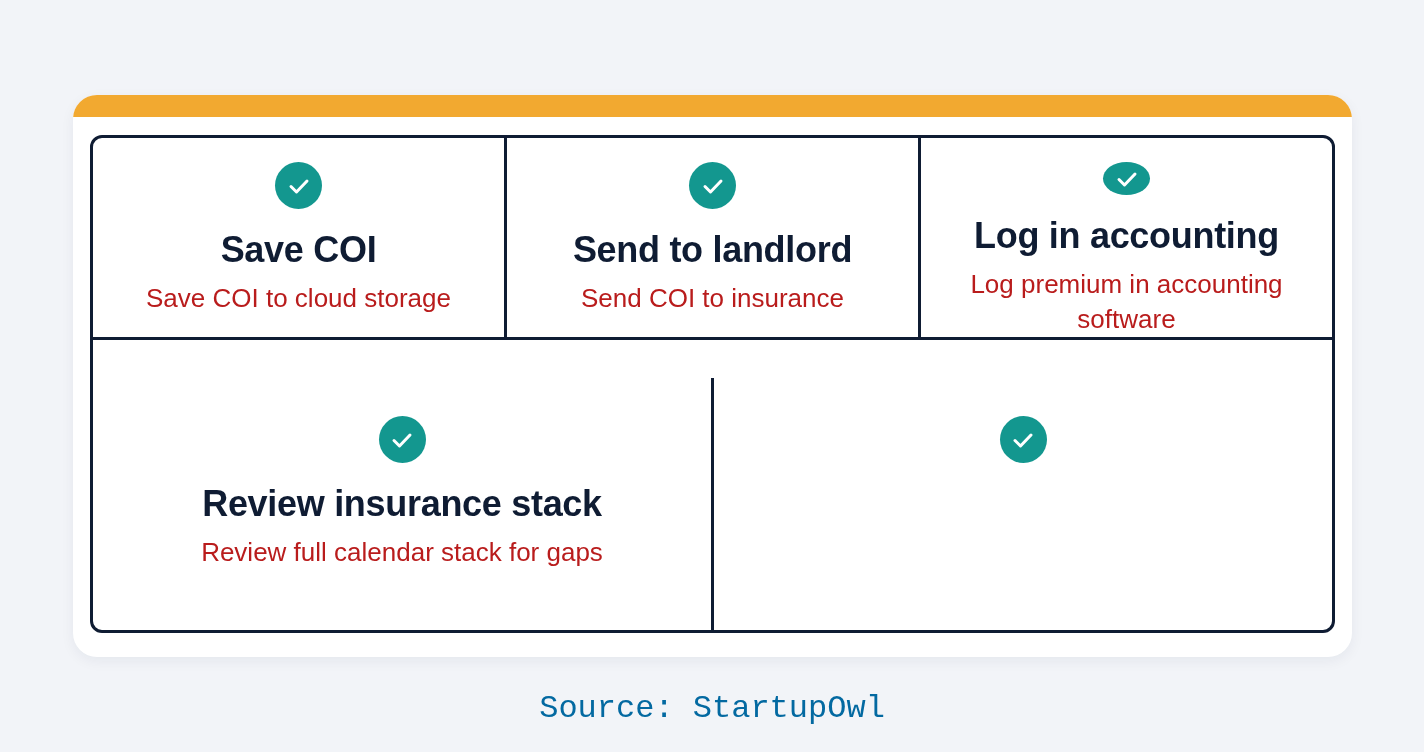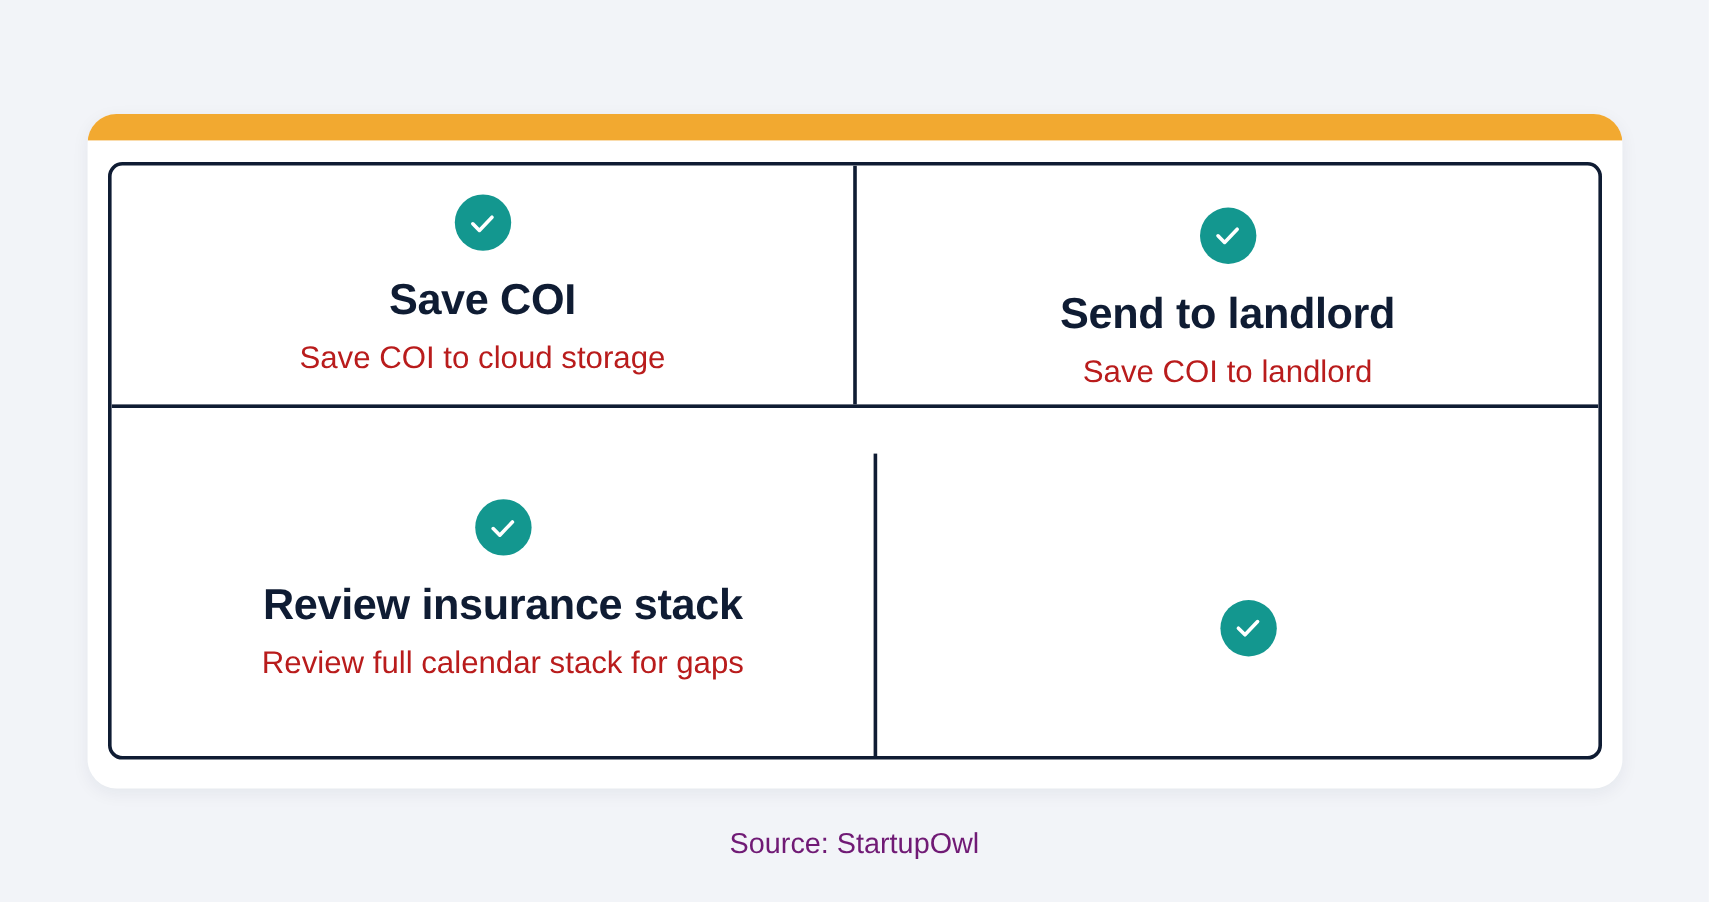--- a/index.html
+++ b/index.html
@@ -28,28 +28,28 @@
       position: absolute;
       left: 17px; top: 40px;
       width: 1245px; height: 498px;
       border: 3px solid #0f1c33;
       border-radius: 12px;
       box-sizing: border-box;
       overflow: hidden;
     }
     .row { position: absolute; left: 0; width: 100%; display: flex; }
     .row.top { top: 0; height: 202px; border-bottom: 3px solid #0f1c33; box-sizing: border-box; }
-    .row.bottom { top: 240px; height: 252px; margin-left: 17px; }
+    .row.bottom { top: 240px; height: 252px; }
     .cell {
       flex: 1;
       display: flex; flex-direction: column; align-items: center;
       box-sizing: border-box;
       text-align: center;
     }
-    .cell + .cell { border-left: 3px solid #0f1c33; justify-content: center; }
+    .cell + .cell { border-left: 3px solid #0f1c33; }
     .row.top .cell { padding-top: 24px; }
     .row.bottom .cell { padding-top: 38px; }
     .check {
       width: 47px; height: 47px;
       border-radius: 50%;
       background: #13978f;
       display: flex; align-items: center; justify-content: center;
     }
     .title {
       margin-top: 20px;
@@ -63,22 +63,23 @@
       color: #b91c1c;
       line-height: 35px;
       max-width: 330px;
     }
     .row.bottom .desc { max-width: 440px; }
     .source {
       position: absolute;
       left: 0; width: 100%;
       top: 690px;
       text-align: center;
-      font-size: 24px;
-      color: #701a75;
+      font-size: 32px;
+      color: #0369a1;
+      font-family: Liberation Mono, monospace;
     }
   </style>
 </head>
 <body>
 
 <div class="card">
   <div class="accent-bar"></div>
   <div class="grid">
     <div class="row top">
       <div class="cell">
@@ -90,21 +91,30 @@
         <div class="title">Save COI</div>
         <div class="desc">Save COI to cloud storage</div>
       </div>
       <div class="cell">
         <div class="check">
           <svg width="24" height="24" viewBox="0 0 24 24">
               <path d="M4 12.5 L9.5 18 L20 7" fill="none" stroke="#ffffff" stroke-width="3" stroke-linecap="round" stroke-linejoin="round"></path>
             </svg>
         </div>
         <div class="title">Send to landlord</div>
-        <div class="desc">Save COI to landlord</div>
+        <div class="desc">Send COI to insurance</div>
+      </div>
+      <div class="cell">
+        <div class="check">
+          <svg width="24" height="24" viewBox="0 0 24 24">
+              <path d="M4 12.5 L9.5 18 L20 7" fill="none" stroke="#ffffff" stroke-width="3" stroke-linecap="round" stroke-linejoin="round"></path>
+            </svg>
+        </div>
+        <div class="title">Log in accounting</div>
+        <div class="desc">Log premium in accounting software</div>
       </div>
     </div>
     <div class="row bottom">
       <div class="cell">
         <div class="check">
           <svg width="24" height="24" viewBox="0 0 24 24">
               <path d="M4 12.5 L9.5 18 L20 7" fill="none" stroke="#ffffff" stroke-width="3" stroke-linecap="round" stroke-linejoin="round"></path>
             </svg>
         </div>
         <div class="title">Review insurance stack</div>

